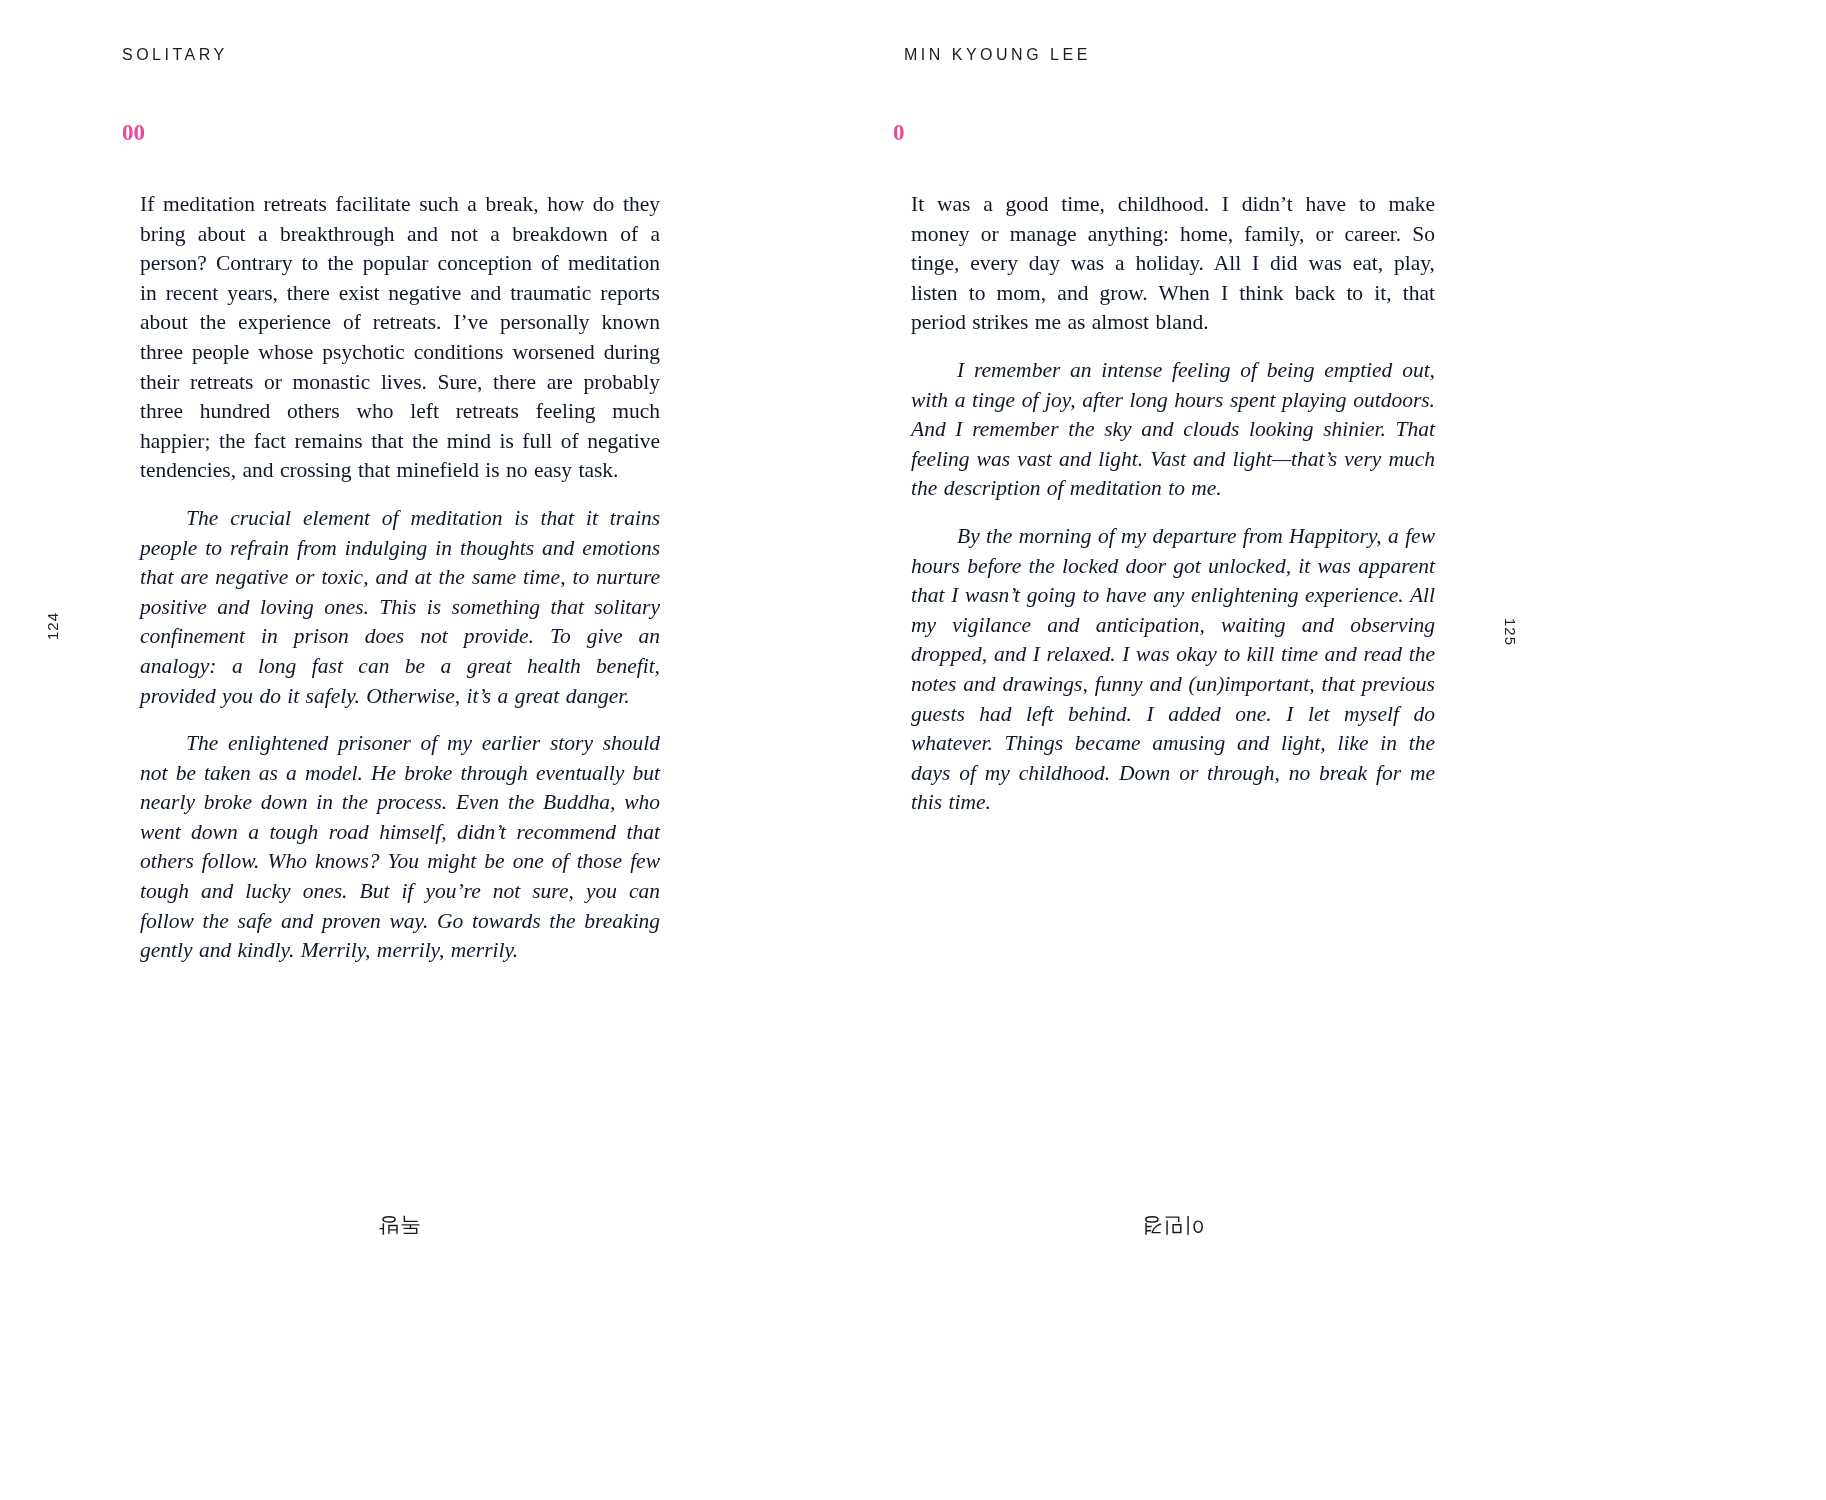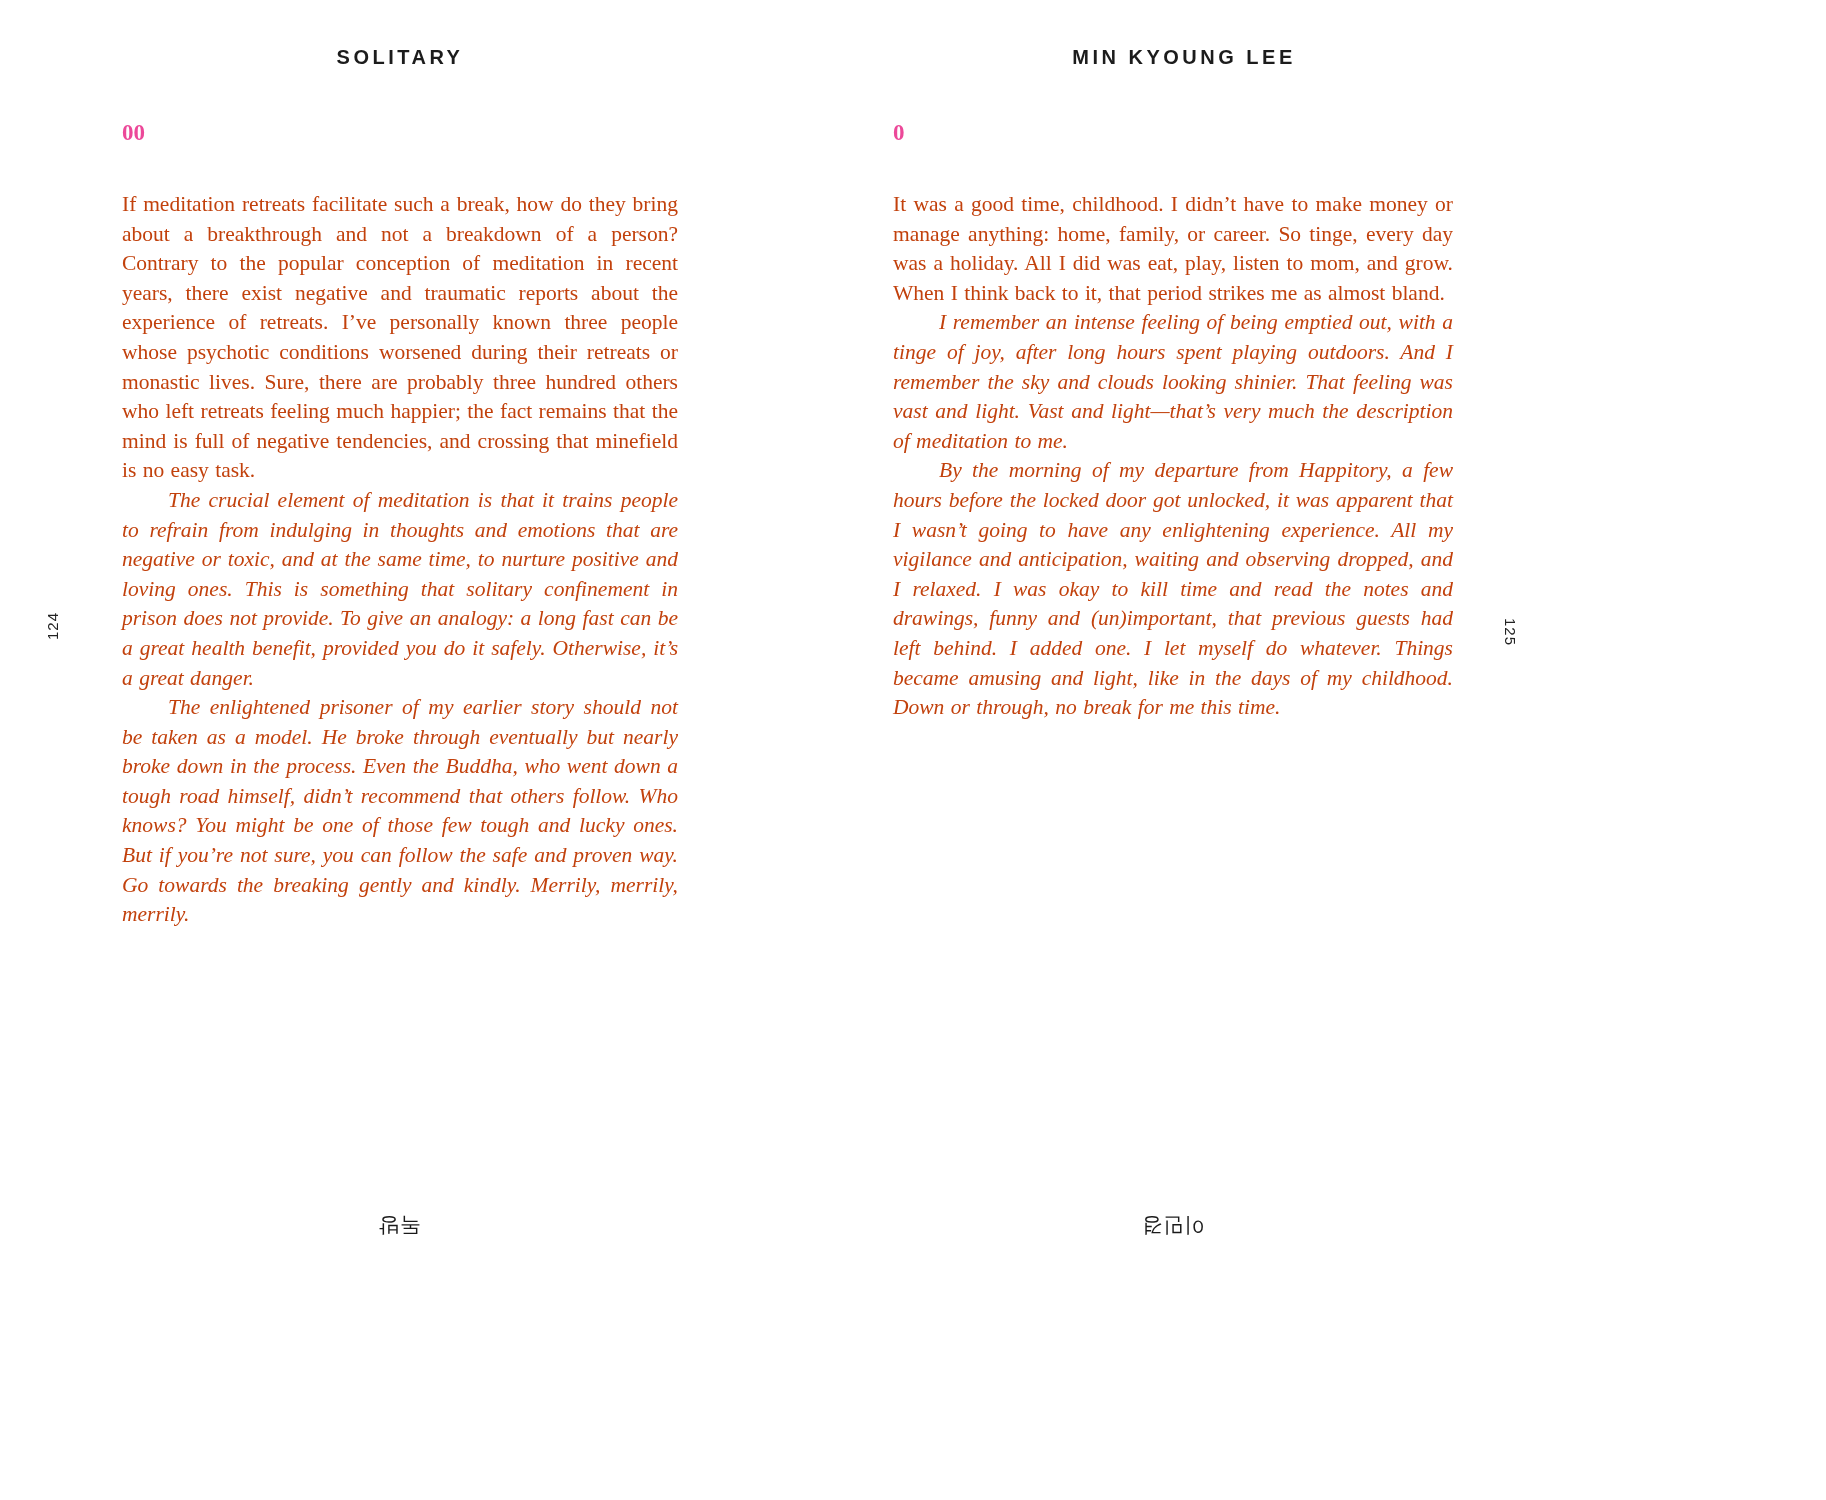--- a/index.html
+++ b/index.html
@@ -13,49 +13,48 @@
     position: relative;
     font-family: "Liberation Serif", serif;
     color: #161616;
     overflow: hidden;
   }
 
   .running-header {
     position: absolute;
     top: 46px;
     font-family: "Liberation Sans", sans-serif;
-    font-size: 20px;
+    font-size: 16px;
     letter-spacing: 3.5px;
     color: #1c1c1c;
-    text-align: center;
-    font-weight: bold;
+    text-align: left;
   }
   .running-header.left  { left: 122px; width: 556px; }
   .running-header.right { left: 904px; width: 560px; }
 
   .text-column {
     position: absolute;
     top: 120px;
   }
   .text-column.left  { left: 122px; width: 556px; }
   .text-column.right { left: 893px; width: 560px; }
 
   .section-number {
     font-weight: bold;
     font-size: 23px;
     margin: 0 0 44px 0;
     color: #ec4899;
   }
 
   p.body-par {
-    margin: 0;
+    margin: 18px;
     font-size: 21.5px;
     line-height: 29.6px;
     text-align: justify;
-    color: #c2410c;
+    color: #0f172a;
     word-spacing: 1px;
   }
   p.body-par.indented { text-indent: 46px; font-style: italic; }
 
   .page-number {
     position: absolute;
     font-family: "Liberation Sans", sans-serif;
     font-size: 15px;
     letter-spacing: 1px;
     color: #222;

